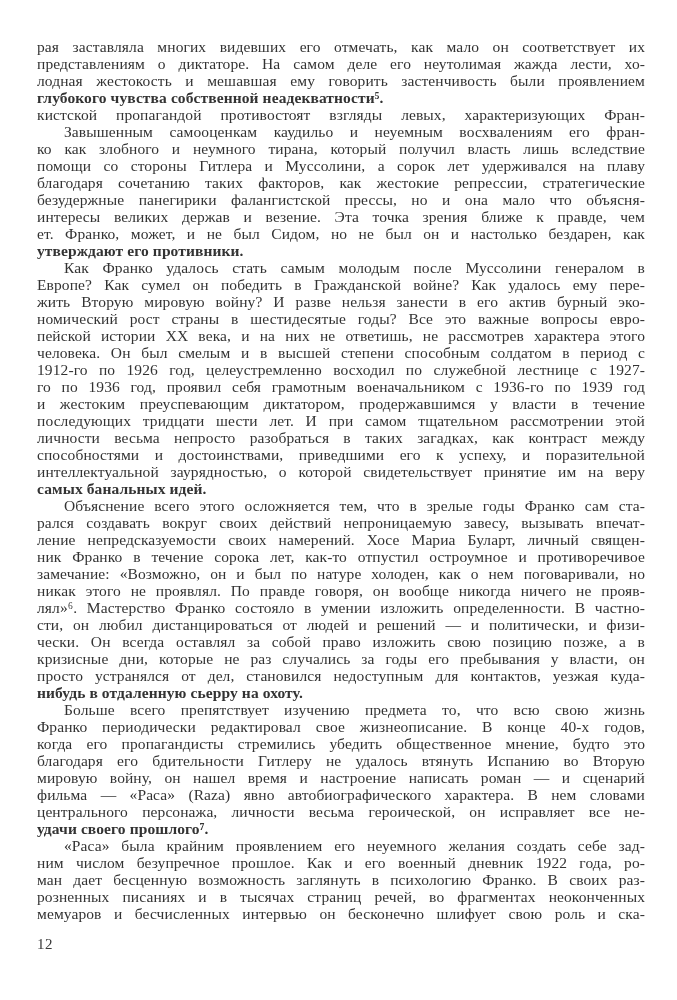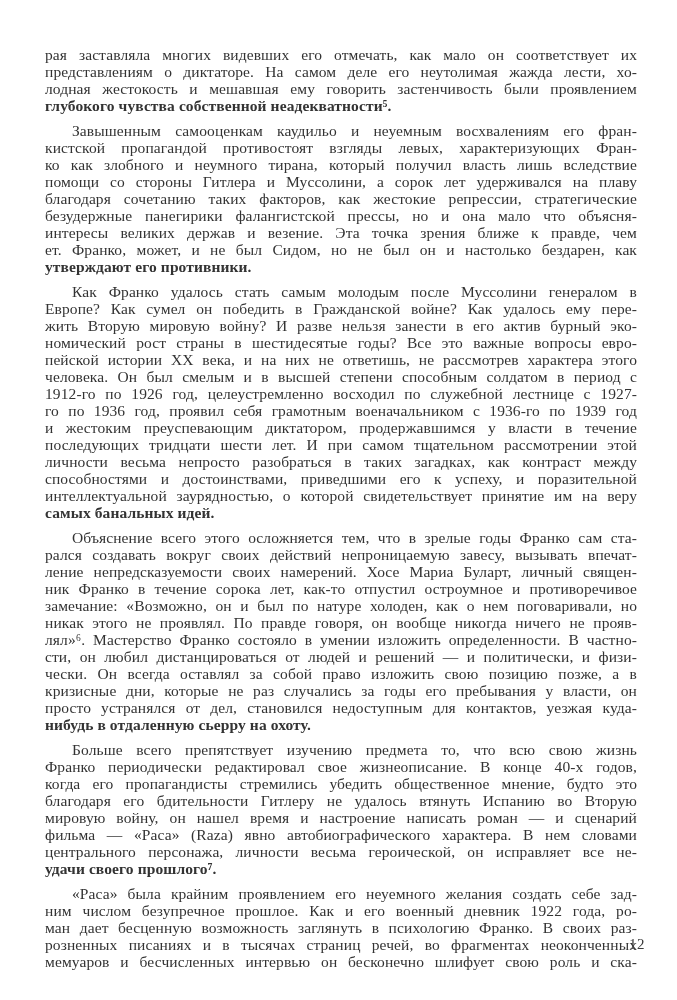--- a/index.html
+++ b/index.html
@@ -16,21 +16,21 @@
     color: #333333;
     overflow: hidden;
   }
   .text-block {
     position: absolute;
     left: 37px;
     top: 38px;
     width: 608px;
   }
   .paragraph {
-    margin: 8px;
+    margin: 0;
     padding: 0;
   }
   .line {
     font-size: 15.5px;
     line-height: 17px;
     height: 17px;
     white-space: normal;
     text-align: justify;
     text-align-last: justify;
     -moz-text-align-last: justify;
@@ -42,41 +42,41 @@
   .line.para-end {
     text-align-last: left;
     font-weight: bold;
     -moz-text-align-last: left;
   }
   .page-number {
     position: absolute;
     top: 936px;
     left: 37px;
     width: 608px;
-    text-align: right;
+    text-align: left;
     font-size: 15px;
     line-height: 17px;
     color: #3a3a3a;
     letter-spacing: 0.5px;
   }
 </style>
 </head>
 <body>
 
 <div class="page">
   <main class="text-block">
       <div class="paragraph">
         <div class="line">рая заставляла многих видевших его отмечать, как мало он соответствует их</div>
         <div class="line">представлениям о диктаторе. На самом деле его неутолимая жажда лести, хо-</div>
         <div class="line">лодная жестокость и мешавшая ему говорить застенчивость были проявлением</div>
         <div class="line para-end">глубокого чувства собственной неадекватности⁵.</div>
       </div>
       <div class="paragraph">
+        <div class="line">кистской пропагандой противостоят взгляды левых, характеризующих Фран-</div>
         <div class="line indent">Завышенным самооценкам каудильо и неуемным восхвалениям его фран-</div>
-        <div class="line">кистской пропагандой противостоят взгляды левых, характеризующих Фран-</div>
         <div class="line">ко как злобного и неумного тирана, который получил власть лишь вследствие</div>
         <div class="line">помощи со стороны Гитлера и Муссолини, а сорок лет удерживался на плаву</div>
         <div class="line">благодаря сочетанию таких факторов, как жестокие репрессии, стратегические</div>
         <div class="line">безудержные панегирики фалангистской прессы, но и она мало что объясня-</div>
         <div class="line">интересы великих держав и везение. Эта точка зрения ближе к правде, чем</div>
         <div class="line">ет. Франко, может, и не был Сидом, но не был он и настолько бездарен, как</div>
         <div class="line para-end">утверждают его противники.</div>
       </div>
       <div class="paragraph">
         <div class="line indent">Как Франко удалось стать самым молодым после Муссолини генералом в</div>

